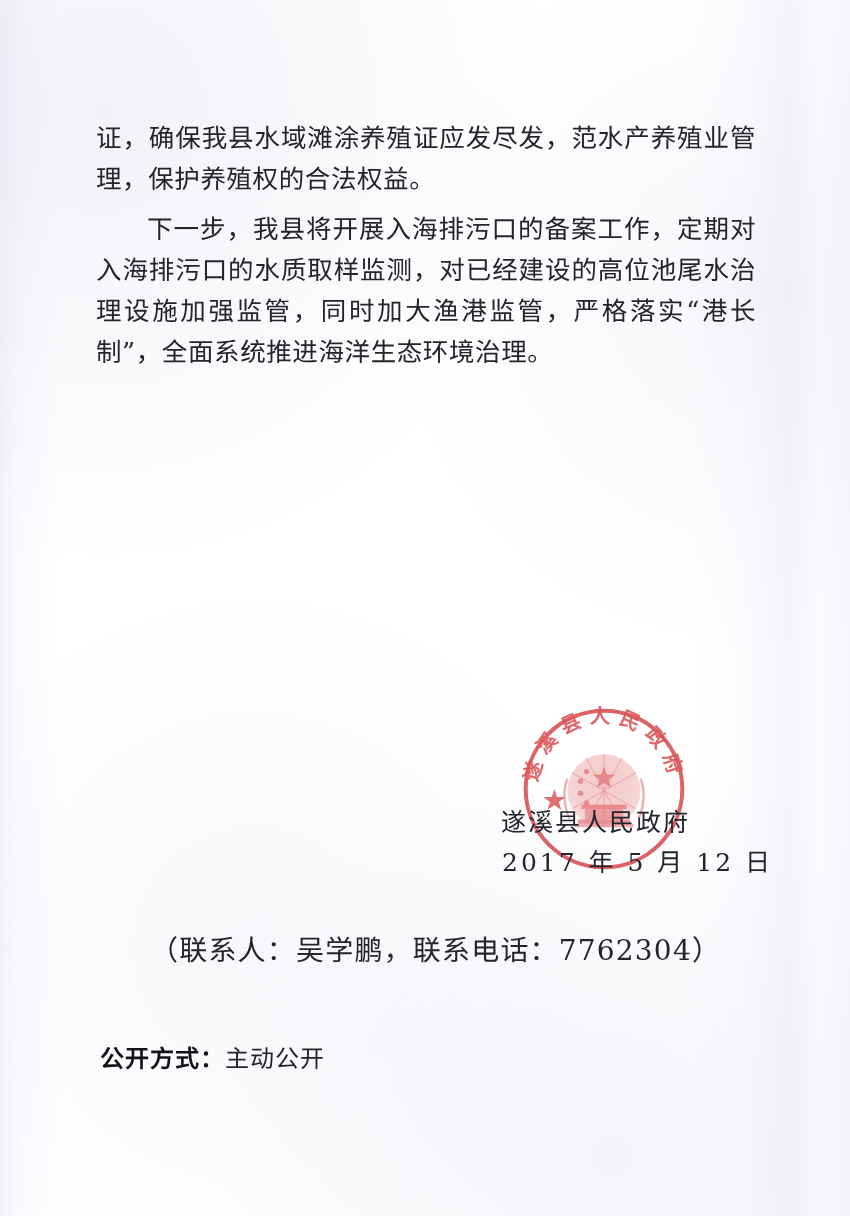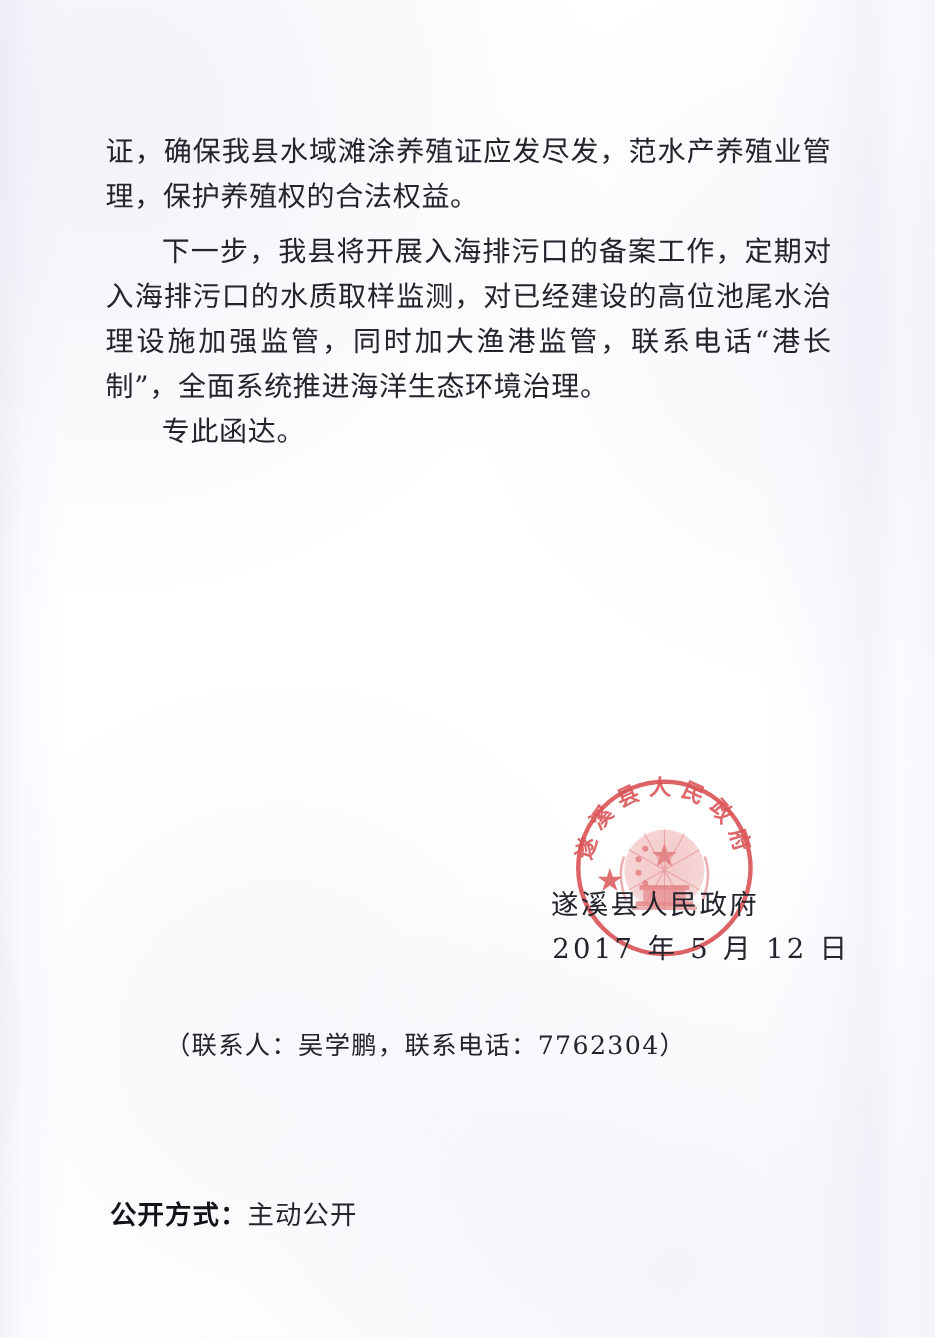--- a/index.html
+++ b/index.html
@@ -104,33 +104,33 @@
     font-family: "DejaVu Serif", "Liberation Serif", serif;
   }
   .sign-org  { left: 405px; top: 116px; }
   .sign-date { left: 406px; top: 156px; letter-spacing: 3px; }
 
   
   .contact {
     position: absolute;
     left: 54px;
     top: 816px;
-    font-size: 23px;
+    font-size: 28px;
     line-height: 34px;
     color: #23242c;
     letter-spacing: 1.2px;
     white-space: nowrap;
     font-family: "DejaVu Serif", "Liberation Serif", serif;
   }
 
   
   .footer {
     position: absolute;
     left: 4px;
-    top: 970px;
+    top: 924px;
     font-size: 24px;
     line-height: 34px;
     letter-spacing: 1px;
     color: #1b1c23;
     white-space: nowrap;
   }
   .footer-label {
     font-family: "DejaVu Sans", "Liberation Sans", sans-serif;
     font-weight: 700;
     color: #121319;
@@ -145,23 +145,22 @@
 
 <div class="page">
 
   <div class="content">
 
     <p class="para">证，确保我县水域滩涂养殖证应发尽发，范水产养殖业管理，保护养殖权的合法权益。</p>
 
     <div class="gap-sm"></div>
 
 
-    <p class="para indent">下一步，我县将开展入海排污口的备案工作，定期对入海排污口的水质取样监测，对已经建设的高位池尾水治理设施加强监管，同时加大渔港监管，联系电话“港长制”，全面系统推进海洋生态环境治理。</p>
-
-    <p class="para indent">专此函达。</p>
+    <p class="para indent">下一步，我县将开展入海排污口的备案工作，定期对入海排污口的水质取样监测，对已经建设的高位池尾水治理设施加强监管，同时加大渔港监管，严格落实“港长制”，全面系统推进海洋生态环境治理。</p>
+
   </div>
 
   <div class="content" style="top:118px;">
     <div class="sign-block">
 
       <svg class="seal" viewBox="0 0 200 200">
         <defs>
           <path id="arcTop" d="M 24 100 A 76 76 0 0 1 176 100" fill="none"></path>
           <radialGradient id="inkFade" cx="50%" cy="45%" r="62%">
             <stop offset="0%" stop-color="#d8494c" stop-opacity="0.95"></stop>

